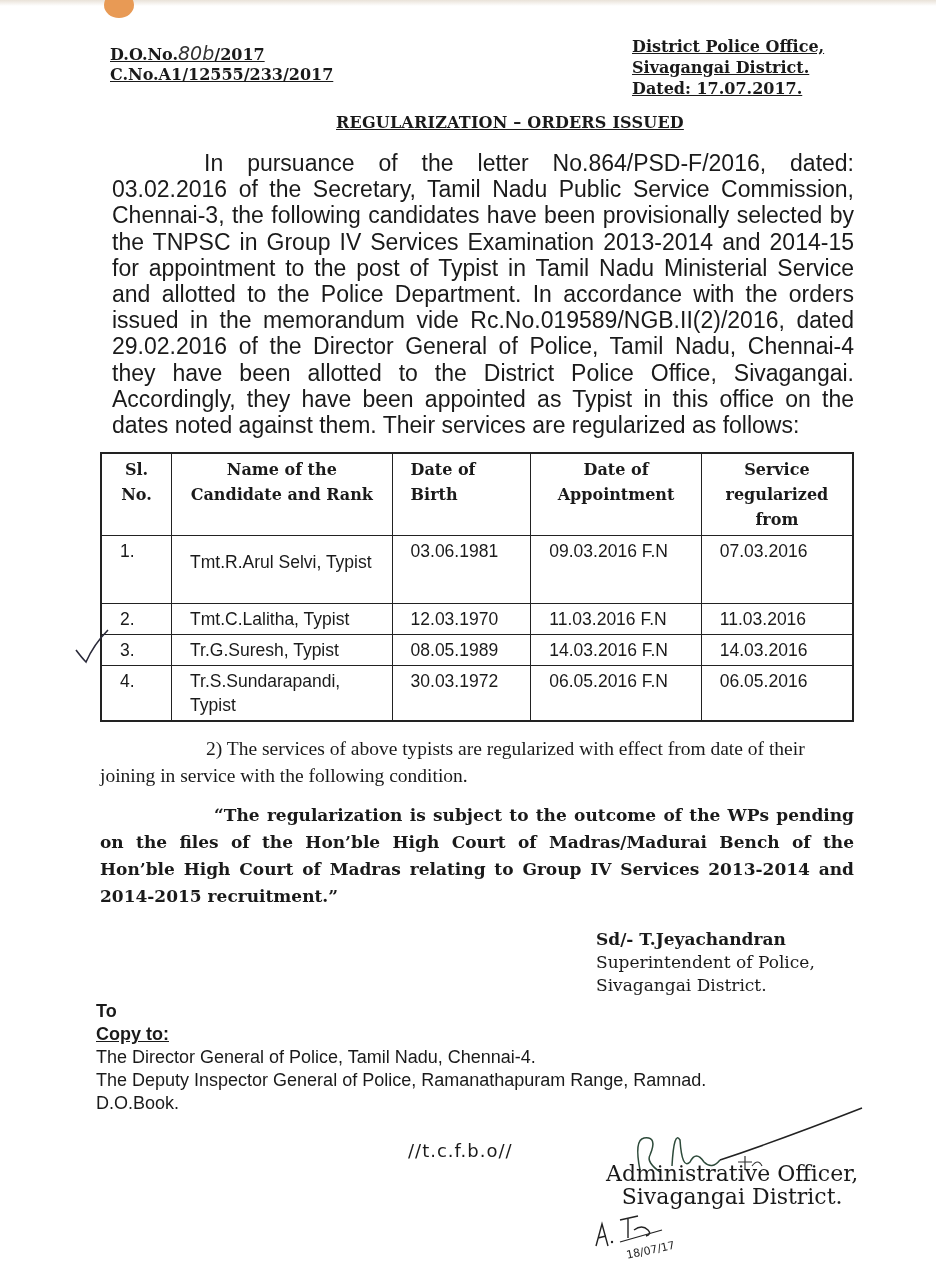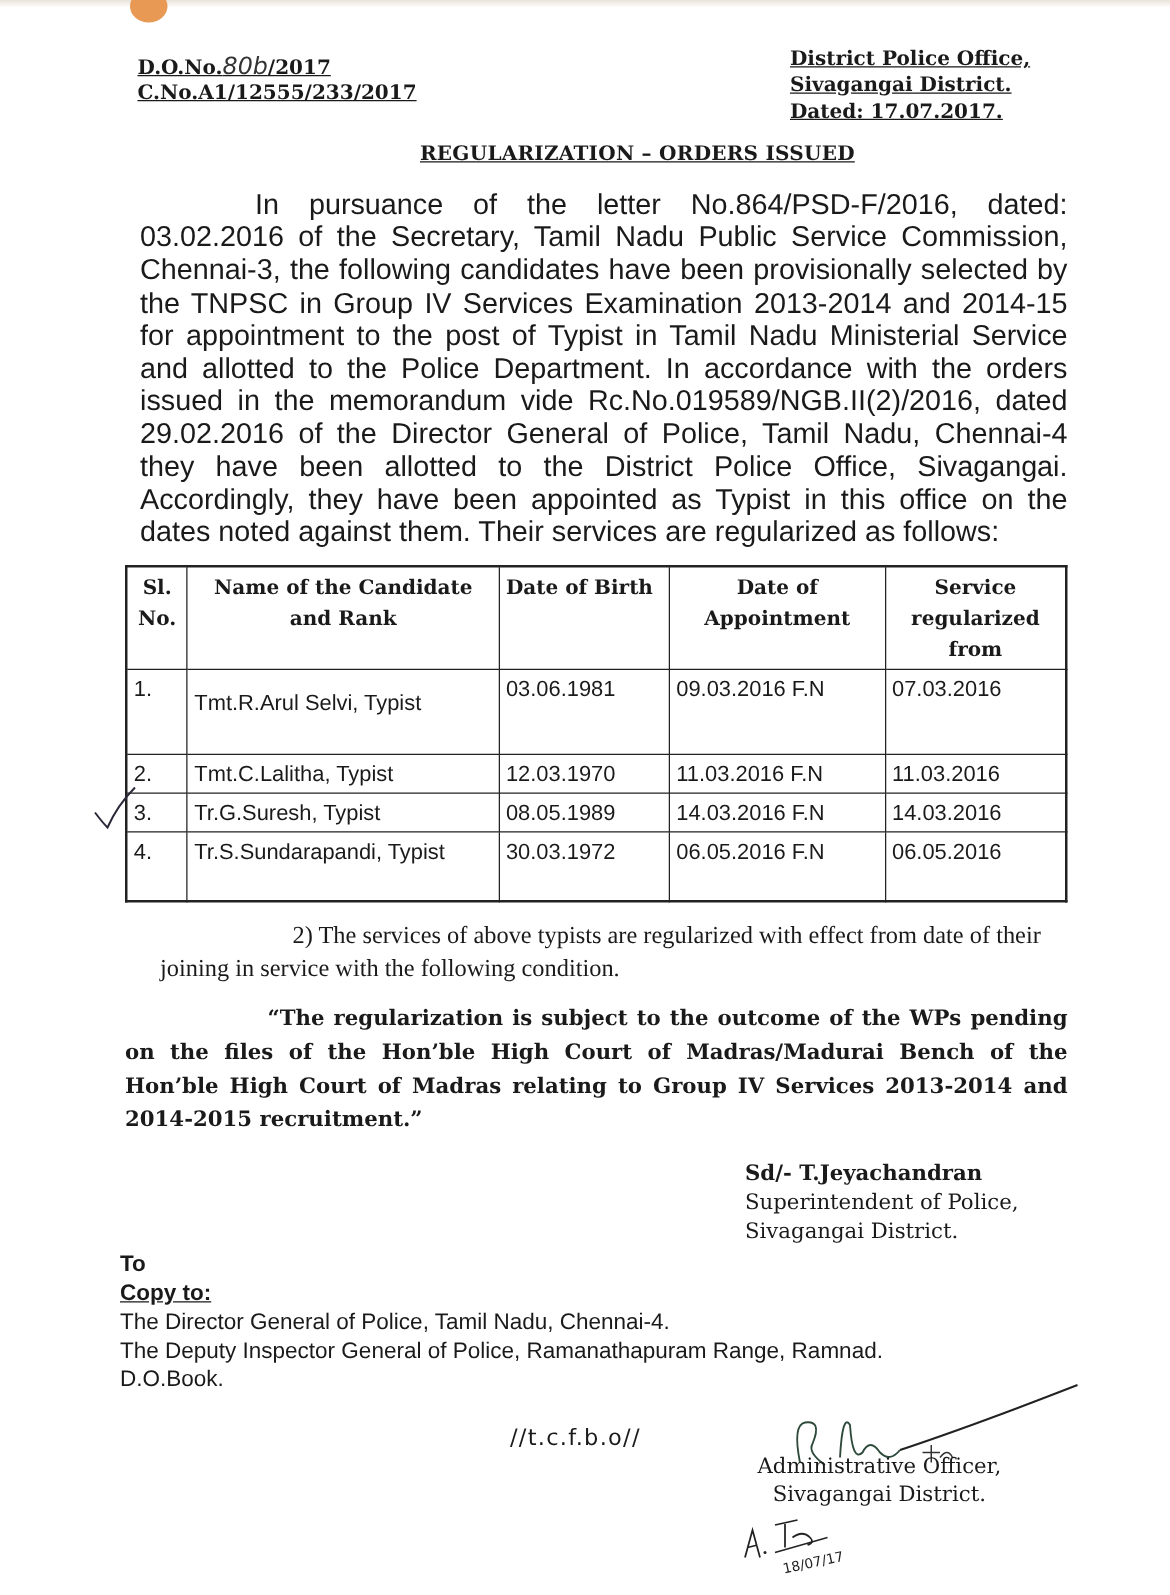--- a/index.html
+++ b/index.html
@@ -14,48 +14,48 @@
   .hand { font-family: "DejaVu Sans", sans-serif; font-weight: normal; font-size: 19px; color: #333; font-style: italic; text-align: right; }
   .office-block { position: absolute; left: 632px; top: 36px; font-family: "DejaVu Serif", serif; font-weight: bold; font-size: 16px; line-height: 21px; }
   .office-block div { text-decoration: underline; }
   .subject { position: absolute; left: 336px; top: 113px; font-family: "DejaVu Serif", serif; font-weight: bold; font-size: 16px; text-decoration: underline; letter-spacing: 0.2px; }
   .para1 { position: absolute; left: 112px; top: 150px; width: 742px; font-family: Liberation Sans, sans-serif; font-size: 23px; line-height: 26.2px; text-align: justify; }
   .para1 .indent { display: inline-block; width: 92px; }
   table.main {
     position: absolute; left: 100px; top: 452px; width: 754px; border-collapse: collapse;
     border: 2px solid #222;
   }
-  table.main td, table.main th { border: 1.5px solid #222; vertical-align: top; padding: 3px 5px; }
+  table.main td, table.main th { border: 1.5px solid #222; vertical-align: top; padding: 3px 18px; }
   table.main th { font-family: "DejaVu Serif", serif; font-weight: bold; font-size: 16px; line-height: 25px; }
   table.main td { font-family: "Liberation Sans", sans-serif; font-size: 17.5px; line-height: 24px; }
   .c-sl { width: 37px; text-align: center; }
   .c-name { width: 236px; }
   .c-dob { width: 124px; }
   .c-doa { width: 160px; }
   .c-reg { width: 132px; }
   th.c-sl { text-align: center; padding-top: 14px; }
   th.c-name { text-align: center; padding-top: 14px; }
   th.c-dob { text-align: left; }
   th.c-doa, th.c-reg { text-align: center; }
   td.c-sl { text-align: left; }
   .row1 td { height: 50px; }
   .row1 td.c-name { padding-top: 14px; }
   .row4 td { height: 48px; }
   .tick { position: absolute; left: 74px; top: 628px; width: 36px; height: 36px; }
-  .para2 { position: absolute; left: 100px; top: 735px; width: 754px; font-family: "Liberation Serif", serif; font-size: 19.5px; line-height: 27px; margin-left: 28px; }
+  .para2 { position: absolute; left: 100px; top: 735px; width: 754px; font-family: "Liberation Serif", serif; font-size: 19.5px; line-height: 27px; }
   .para2 .indent { display: inline-block; width: 106px; }
   .quote { position: absolute; left: 100px; top: 802px; width: 754px; font-family: "DejaVu Serif", serif; font-weight: bold; font-size: 17px; line-height: 27px; text-align: justify; }
   .quote .indent { display: inline-block; width: 114px; }
   .sig1 { position: absolute; left: 596px; top: 928px; font-family: "DejaVu Serif", serif; font-size: 17px; line-height: 23px; }
   .sig1 .name { font-weight: bold; }
   .to-block { position: absolute; left: 96px; top: 1000px; font-family: "Liberation Sans", sans-serif; font-size: 18px; line-height: 23px; }
   .to-block .bold { font-weight: bold; }
   .to-block .ul { text-decoration: underline; }
   .tcfbo { position: absolute; left: 408px; top: 1140px; font-family: "DejaVu Sans", sans-serif; font-size: 18px; letter-spacing: 1px; }
-  .sig2 { position: absolute; left: 606px; top: 1162px; font-family: "DejaVu Serif", serif; font-size: 17px; line-height: 23px; text-align: center; }
+  .sig2 { position: absolute; left: 606px; top: 1162px; font-family: "DejaVu Serif", serif; font-size: 22px; line-height: 23px; text-align: center; }
   .signature-svg { position: absolute; left: 600px; top: 1100px; width: 270px; height: 90px; }
   .initials-svg { position: absolute; left: 590px; top: 1200px; width: 110px; height: 60px; }
 </style>
 </head>
 <body>
 
 <div class="top-edge"></div>
 <div class="punch-hole"></div>
 
 <div class="ref-block">

